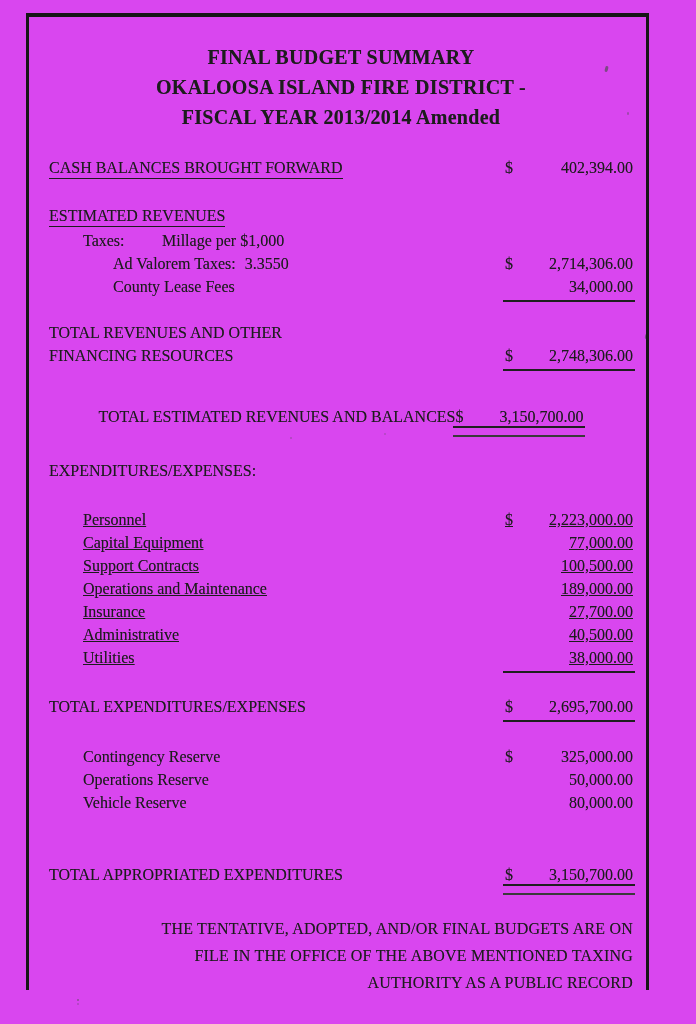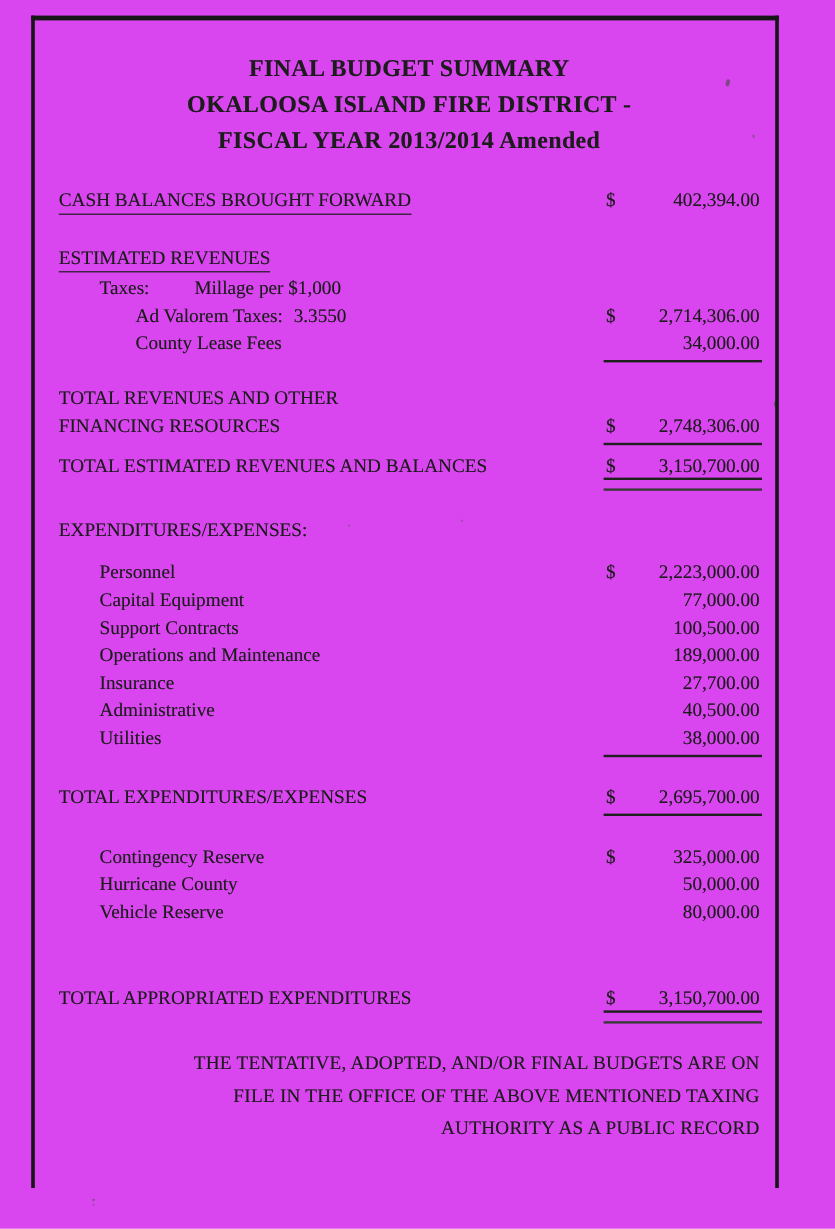--- a/index.html
+++ b/index.html
@@ -49,23 +49,23 @@
   .u2::after{
     content:"";position:absolute;left:-2px;right:-2px;bottom:-9px;height:7px;
     border-top:2px solid #1f1f1f;border-bottom:2.5px solid #3a3a3a;
   }
   .footer-block{line-height:27px;letter-spacing:.2px;}
   
   .m-cash{margin-top:24px;}
   .m-estrev{margin-top:25px;}
   .m-taxes{margin-top:2px;}
   .m-totrev{margin-top:23px;}
-  .m-totest{margin-top:10px;}
+  .m-totest{margin-top:38px;justify-content:center;}
   .m-exph{margin-top:31px;text-align:right;}
-  .m-expitems{margin-top:12px;}
+  .m-expitems{margin-top:26px;text-decoration:underline;}
   .m-totexp{margin-top:26px;}
   .m-res{margin-top:27px;}
   .m-totapp{margin-top:26px;}
   .m-footer{margin-top:29px;text-align:right;}
   
   .spk{position:absolute;background:#4c4c4c;border-radius:1.5px;}
   .spk1{left:605px;top:66px;width:3px;height:6px;transform:rotate(14deg);opacity:.65;}
   .spk2{left:645px;top:334px;width:3px;height:5px;transform:rotate(10deg);opacity:.6;}
   .spk3{left:77px;top:999px;width:2px;height:2px;opacity:.55;box-shadow:0 4px 0 rgba(70,70,70,.55);}
   .spk4{left:290px;top:437px;width:2px;height:2px;opacity:.35;}
@@ -217,21 +217,21 @@
 
       <div class="m-res">
         <div class="row">
           <div class="lbl ind1">Contingency Reserve</div>
           <div class="amt">
             <span class="cur">$</span>
             <span class="val">325,000.00</span>
           </div>
         </div>
         <div class="row">
-          <div class="lbl ind1">Hurricane County</div>
+          <div class="lbl ind1">Operations Reserve</div>
           <div class="amt">
             <span class="cur"></span>
             <span class="val">50,000.00</span>
           </div>
         </div>
         <div class="row">
           <div class="lbl ind1">Vehicle Reserve</div>
           <div class="amt">
             <span class="cur"></span>
             <span class="val">80,000.00</span>

